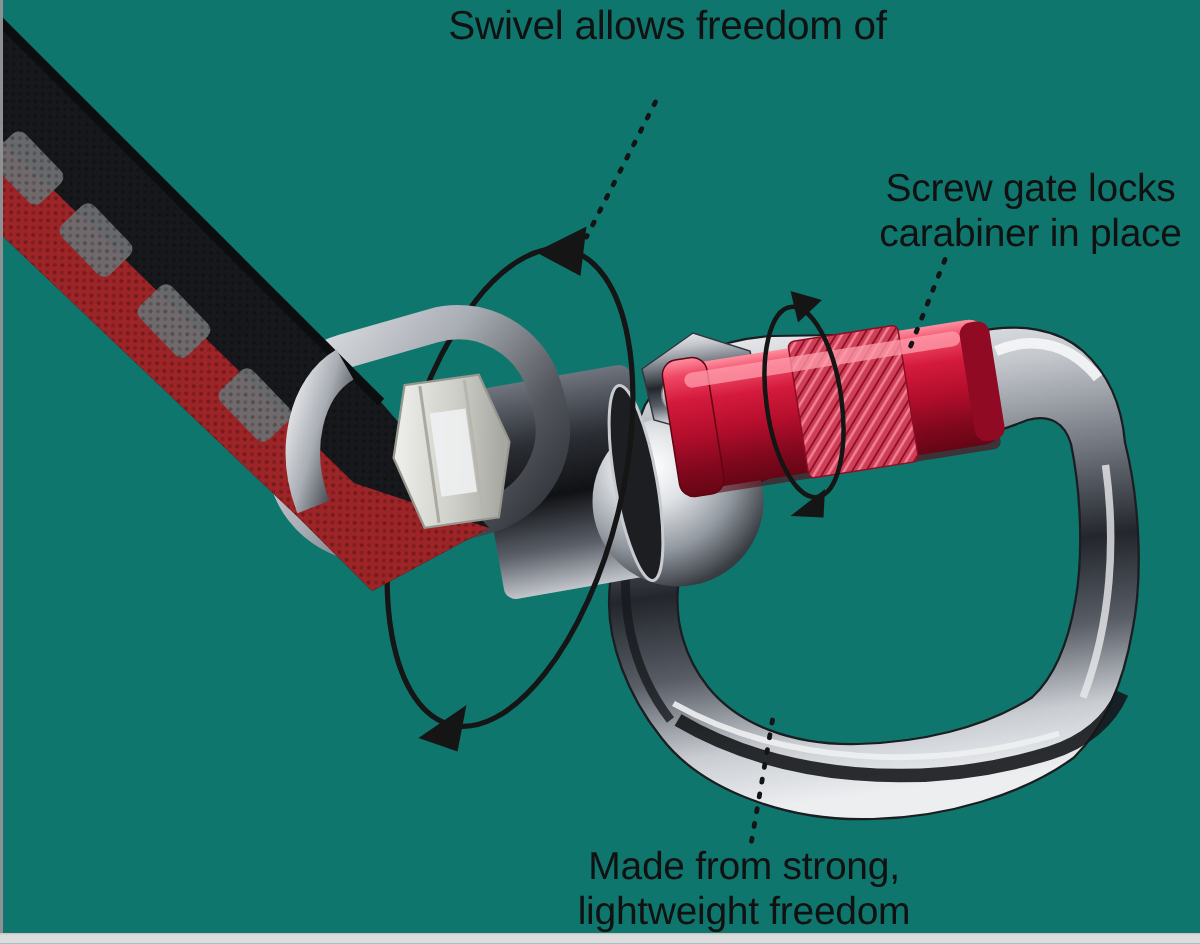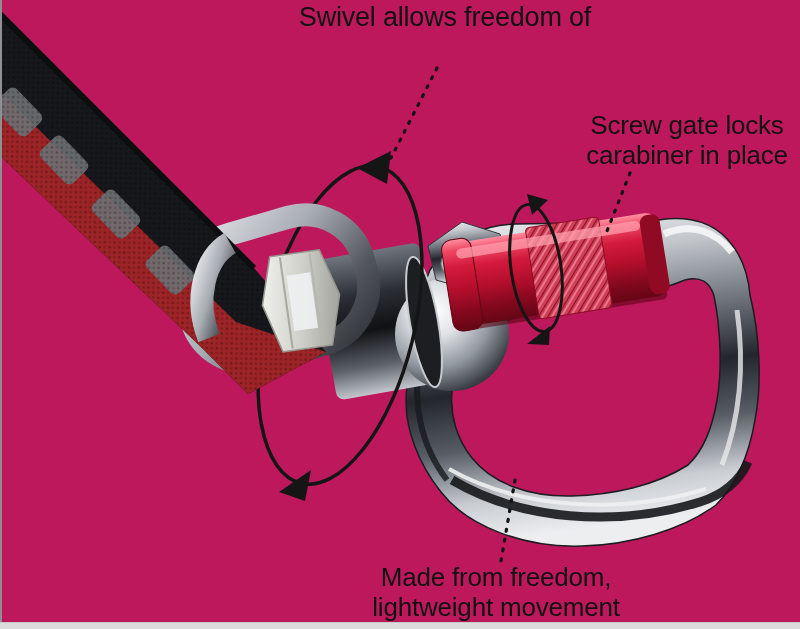--- a/index.html
+++ b/index.html
@@ -1,17 +1,17 @@
 <!DOCTYPE html>
 <html><head>
 <meta charset="utf-8">
 <style>
   html,body{margin:0;padding:0;background:#fff;}
   .stage{
-    position:relative;width:800px;height:629px;background:#be185d;overflow:hidden;
+    position:relative;width:800px;height:629px;background:#0f766e;overflow:hidden;
     font-family:"Liberation Sans", sans-serif;
   }
   .stage svg{position:absolute;left:0;top:0;}
   .callout{
     position:absolute;color:#111111;text-align:center;
     font-size:27px;line-height:31px;letter-spacing:-0.2px;
   }
   .callout span{display:block;white-space:nowrap;}
   #label-swivel{left:198px;top:2px;width:494px;}
   #label-gate{left:570px;top:110px;width:234px;font-size:26px;line-height:30px;}
@@ -171,19 +171,19 @@
   </svg>
 
   <div class="callout" id="label-swivel">
     <span>Swivel allows freedom of</span>
   </div>
   <div class="callout" id="label-gate">
     <span>Screw gate locks</span>
     <span>carabiner in place</span>
   </div>
   <div class="callout" id="label-material">
-    <span>Made from freedom,</span>
-    <span>lightweight movement</span>
+    <span>Made from strong,</span>
+    <span>lightweight freedom</span>
   </div>
 
   <div class="left-edge"></div>
   <div class="bottom-bar"></div>
 </div>
 
 </body></html>

